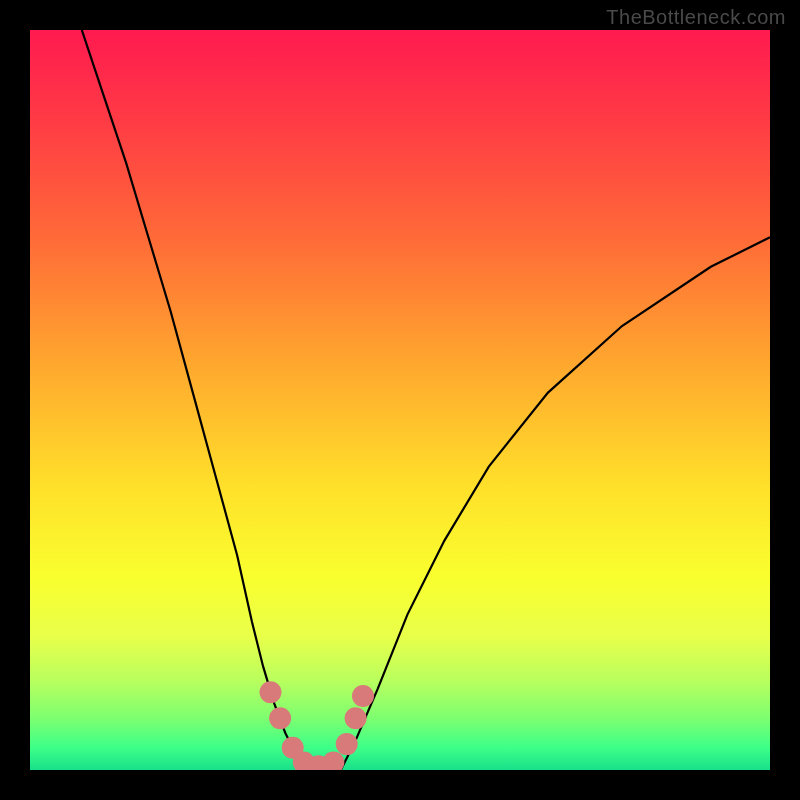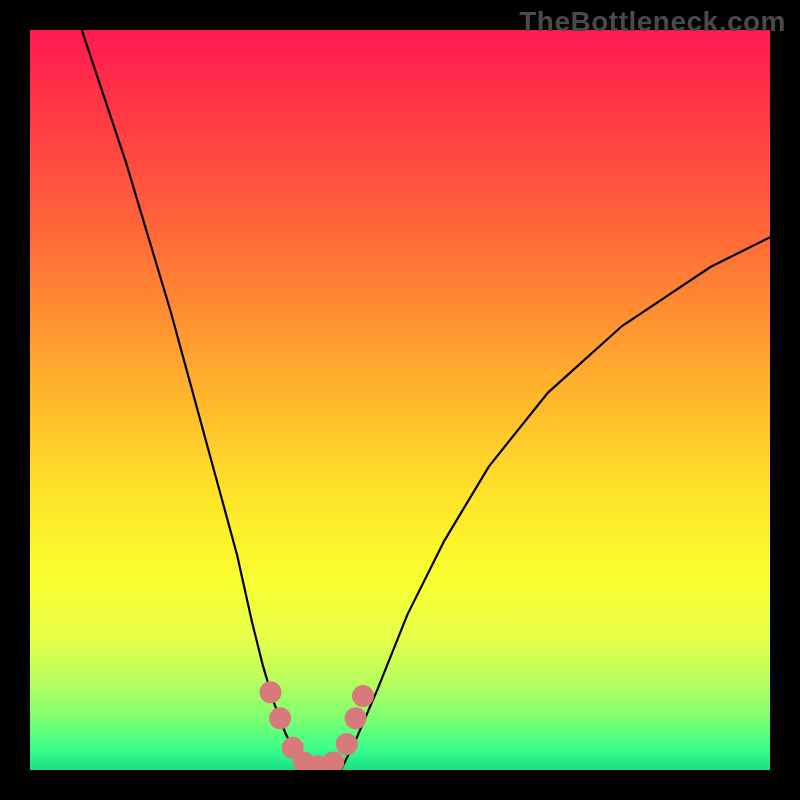--- a/index.html
+++ b/index.html
@@ -25,22 +25,22 @@
     left: 30px;
     width: 740px;
     height: 740px;
     overflow: hidden;
   }
   .watermark {
     position: absolute;
     top: 6px;
     right: 14px;
     color: #4a4a4a;
-    font-size: 28px;
-    font-weight: 700;
+    font-size: 20px;
+    font-weight: 400;
     font-family: Arial, Helvetica, sans-serif;
     letter-spacing: 0.5px;
   }
   svg { display: block; }
 </style>
 </head>
 <body>
 
 <div class="frame">
 

